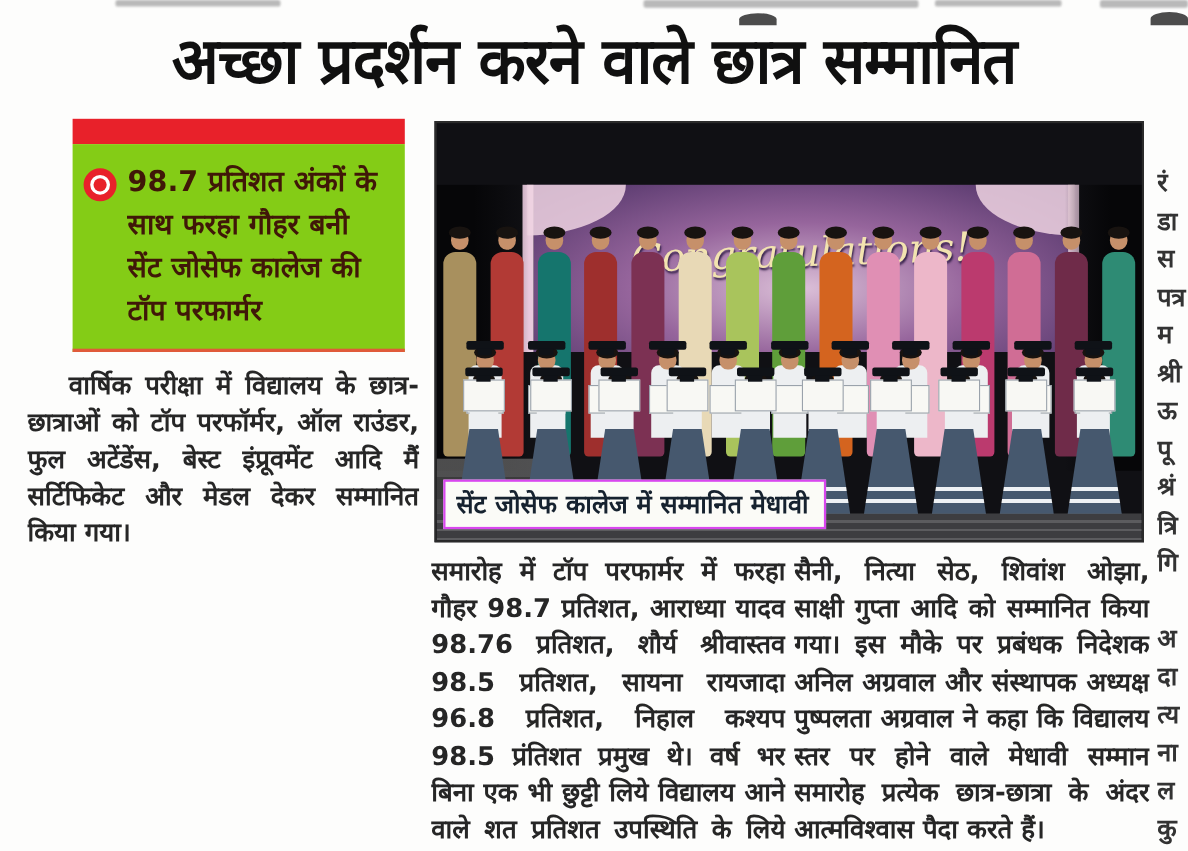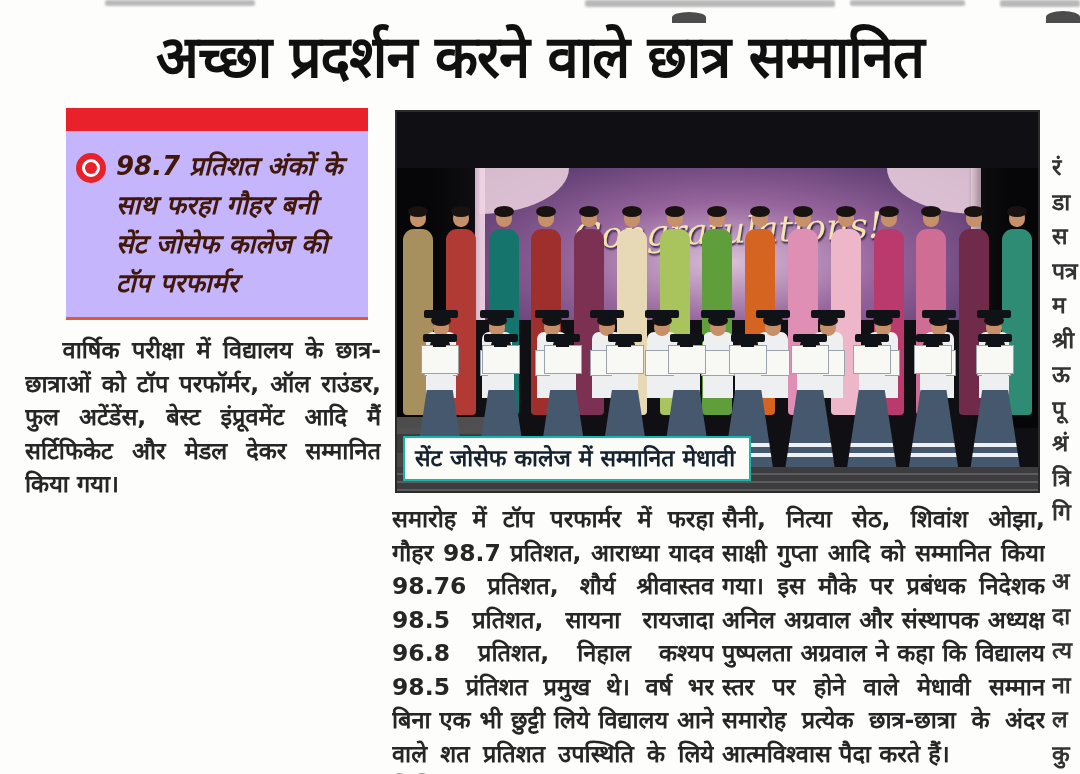--- a/index.html
+++ b/index.html
@@ -88,39 +88,39 @@
          clip-path:polygon(24% 0,76% 0,100% 100%,0 100%);
          background:linear-gradient(to bottom,#46586e 0 66%,#eef1f4 66% 71%,#46586e 71% 79%,#eef1f4 79% 84%,#46586e 84% 100%);}
   .girl .cert{bottom:96px;width:36px;height:27px;}
 
   .floor{position:absolute;left:0;right:0;bottom:0;height:24px;z-index:6;background:#3d3d40;
          background-image:repeating-linear-gradient(0deg,rgba(255,255,255,.16) 0 2px,rgba(0,0,0,0) 2px 8px);}
   .steps{position:absolute;left:0;bottom:18px;width:96px;height:56px;z-index:2;
          background:linear-gradient(180deg,#6b6b6b 0 30%,#4e4e4e 30% 65%,#5f5f5f 65% 100%);opacity:.7;}
 
   .photo-caption{position:absolute;left:6px;bottom:10px;z-index:8;background:#fbfbf7;
-         border:2px solid #14b8a6;padding:3px 14px 6px 10px;font-size:23px;font-weight:700;color:#16222f;}
+         border:2px solid #d946ef;padding:3px 14px 6px 10px;font-size:23px;font-weight:700;color:#16222f;}
 </style>
 </head>
 <body>
 
 <div id="page">
 
   <div class="smudge" style="left:105px;top:0;width:150px;height:6px;"></div>
   <div class="smudge" style="left:585px;top:0;width:250px;height:7px;"></div>
   <div class="smudge" style="left:850px;top:0;width:115px;height:6px;"></div>
   <div class="smudge" style="left:1000px;top:0;width:80px;height:7px;"></div>
   <div class="dot" style="left:672px;top:12px;width:34px;height:11px;"></div>
   <div class="dot" style="left:1046px;top:11px;width:34px;height:12px;"></div>
 
   <div class="headline">अच्छा प्रदर्शन करने वाले छात्र सम्मानित</div>
 
   <div class="hbox">
     <div class="hbox-bar" style="background:#e8212a;" x-c="#e8212a"></div>
-    <div class="hbox-body" style="background:#c4b5fd;font-style:italic;">
+    <div class="hbox-body" style="background:#84cc16;">
       <div class="bullseye"></div>
       <div class="hbox-text" style="color:#401708;">98.7 प्रतिशत अंकों के साथ फरहा गौहर बनी सेंट जोसेफ कालेज की टॉप परफार्मर</div>
     </div>
   </div>
 
   <div class="photo">
     <div class="congrats">
       <div class="congrats-text">Congratulations!</div>
     </div>
     <div class="curtain-l"></div>

